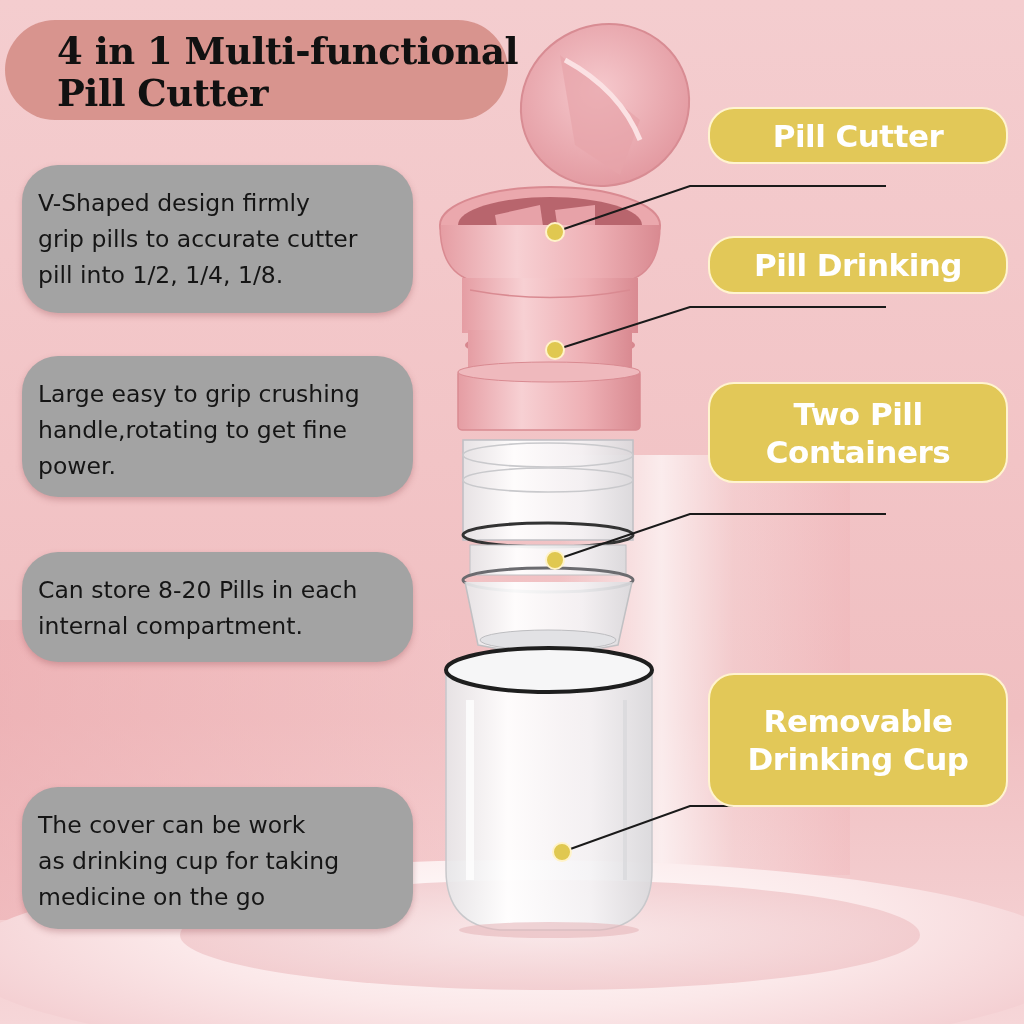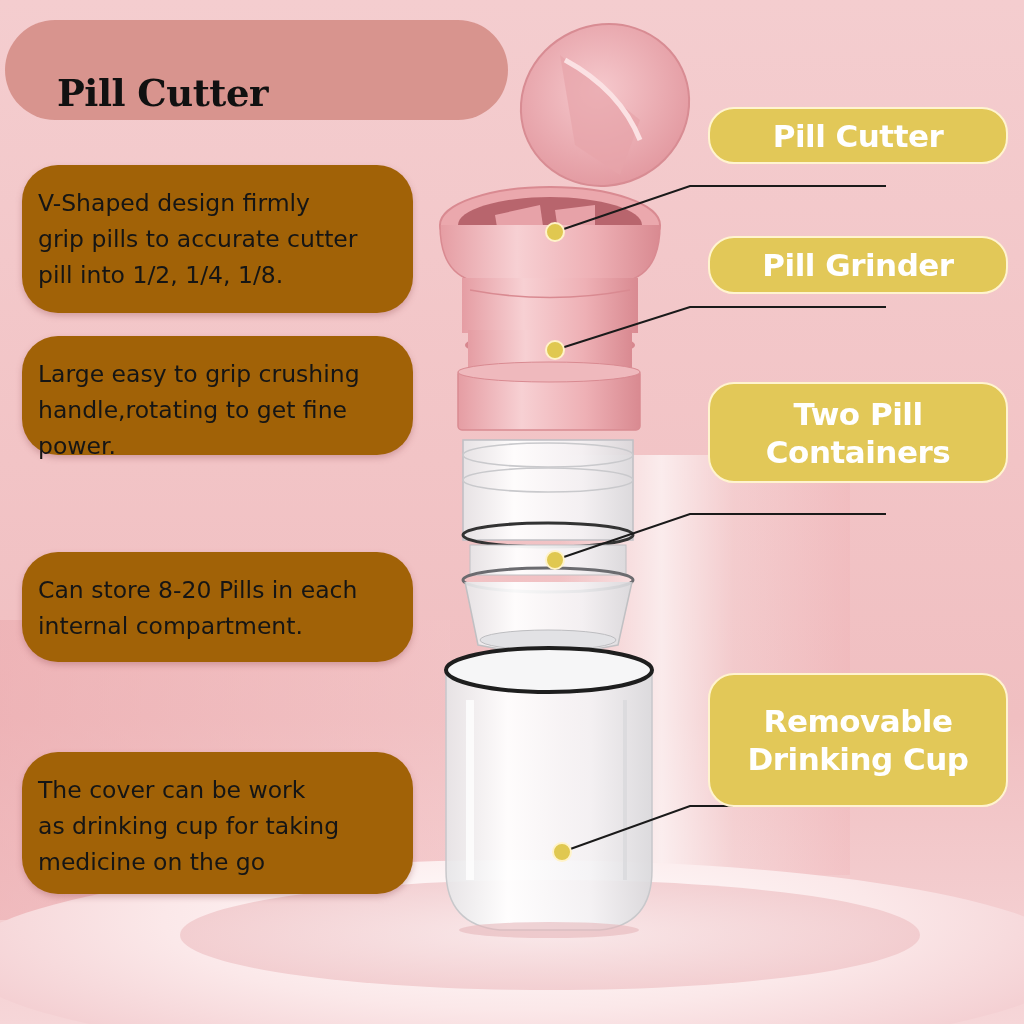--- a/index.html
+++ b/index.html
@@ -34,21 +34,21 @@
   }
   .title-text {
     position:absolute; left:57px; top:30px;
     font-family: "DejaVu Serif", serif; font-weight:bold;
     font-size:37px; line-height:42px; color:#111; letter-spacing:-0.5px;
     white-space:pre-line;
   }
 
   .desc-box {
     position:absolute; left:22px; width:391px;
-    background:#a16207; border-radius:36px;
+    background:#a3a3a3; border-radius:36px;
     box-shadow: 0 3px 6px rgba(150,80,85,0.35);
     box-sizing:border-box; padding:20px 10px 0 16px;
   }
   .desc-text {
     font-family: "DejaVu Sans", sans-serif; font-size:23.5px; line-height:36px;
     color:#151515; white-space:pre-line;
   }
 
   .label-pill {
     position:absolute; left:708px; width:300px;
@@ -143,47 +143,47 @@
 
   <g>
     <circle cx="555" cy="232" r="9" fill="#e0c850" stroke="#fff3c8" stroke-width="2"></circle>
     <circle cx="555" cy="350" r="9" fill="#e0c850" stroke="#fff3c8" stroke-width="2"></circle>
     <circle cx="555" cy="560" r="9" fill="#e0c850" stroke="#fff3c8" stroke-width="2"></circle>
     <circle cx="562" cy="852" r="9" fill="#e0c850" stroke="#fff3c8" stroke-width="2"></circle>
   </g>
 </svg>
 
 <div class="title-pill"></div>
-<div class="title-text"><br><span>Pill Cutter</span></div>
+<div class="title-text"><span>4 in 1 Multi-functional</span><br><span>Pill Cutter</span></div>
 
 <div class="desc-box" style="top:165px; height:148px;">
   <div class="desc-text">V-Shaped design firmly
 grip pills to accurate cutter
 pill into 1/2, 1/4, 1/8.</div>
 </div>
-<div class="desc-box" style="top:336px; height:119px;">
+<div class="desc-box" style="top:356px; height:141px;">
   <div class="desc-text">Large easy to grip crushing
 handle,rotating to get fine
 power.</div>
 </div>
 <div class="desc-box" style="top:552px; height:110px;">
   <div class="desc-text">Can store 8-20 Pills in each
 internal compartment.</div>
 </div>
-<div class="desc-box" style="top:752px; height:142px;">
+<div class="desc-box" style="top:787px; height:142px;">
   <div class="desc-text">The cover can be work
 as drinking cup for taking
 medicine on the go</div>
 </div>
 
 <div class="label-pill" style="top:107px; height:57px;">
   <div class="label-text">Pill Cutter</div>
 </div>
 <div class="label-pill" style="top:236px; height:58px;">
-  <div class="label-text">Pill Grinder</div>
+  <div class="label-text">Pill Drinking</div>
 </div>
 <div class="label-pill" style="top:382px; height:101px;">
   <div class="label-text">Two Pill
 Containers</div>
 </div>
 <div class="label-pill" style="top:673px; height:134px;">
   <div class="label-text">Removable
 Drinking Cup</div>
 </div>
 

